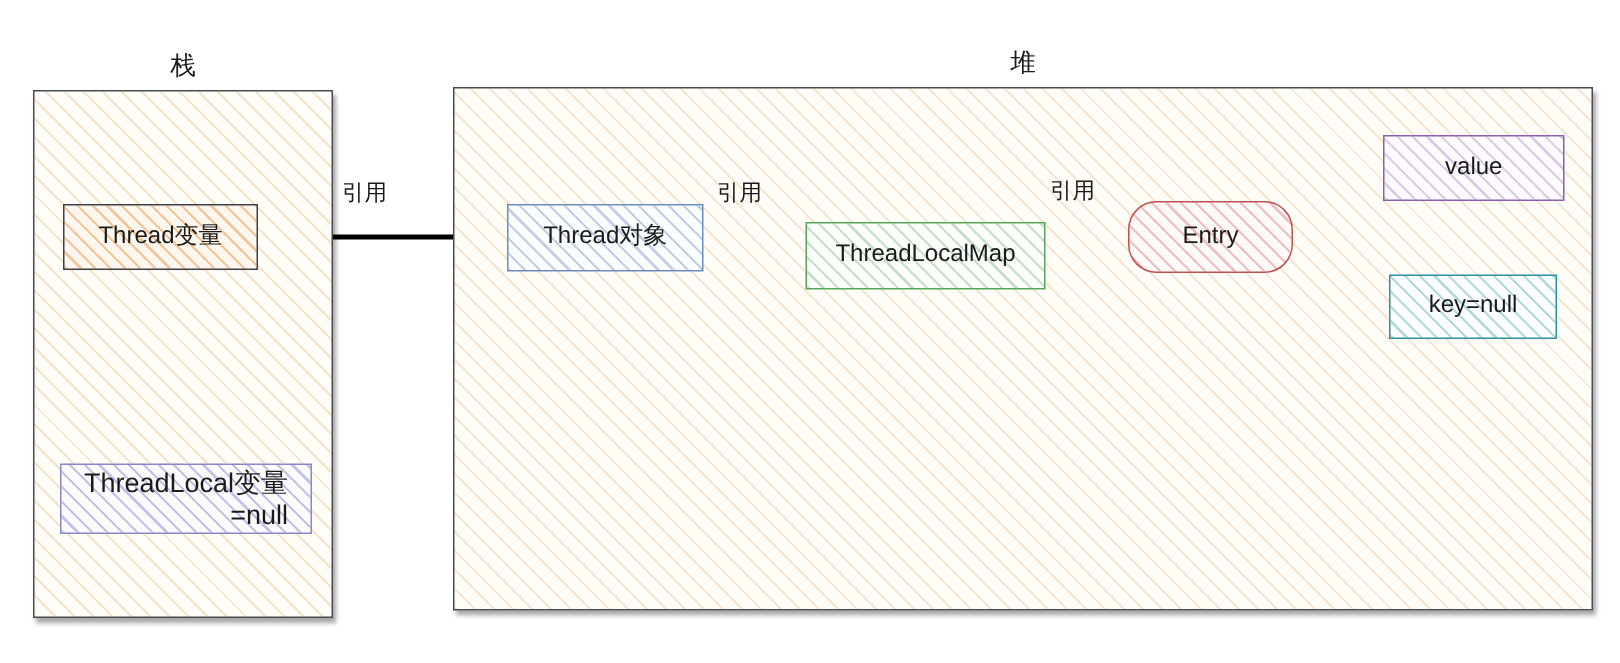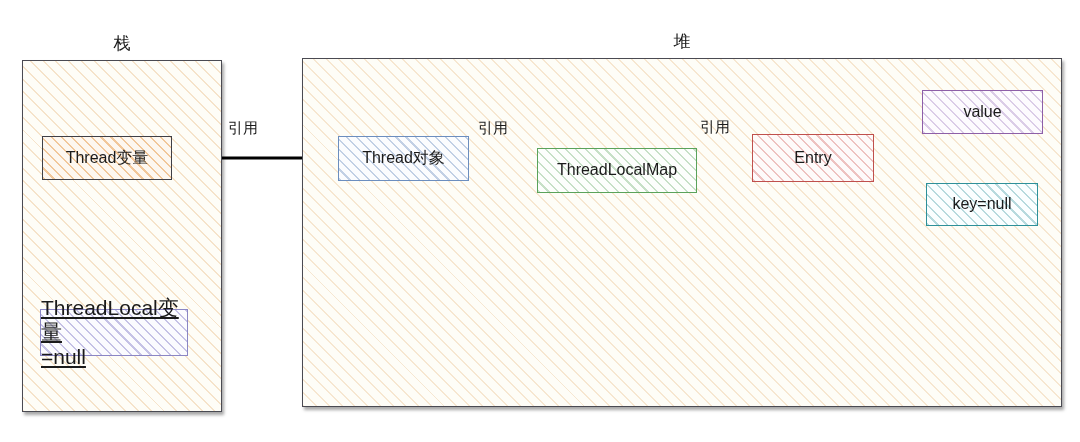--- a/index.html
+++ b/index.html
@@ -21,21 +21,21 @@
     width: 1080px;
     height: 442px;
   }
 
   .node {
     position: absolute;
     box-sizing: border-box;
     display: flex;
     align-items: center;
     justify-content: center;
-    text-align: left;
+    text-align: right;
     color: #1a1a1a;
     line-height: 1.15;
     white-space: pre-line;
   }
 
   
   .region {
     border: 1.6px solid #4a4a52;
     background-color: #fefdf7;
     box-shadow: 2px 3px 3px rgba(0,0,0,0.35);
@@ -85,32 +85,31 @@
     background-image: repeating-linear-gradient(
       45deg,
       rgba(232,160,84,0.55) 0px,
       rgba(232,160,84,0.55) 1.5px,
       rgba(255,255,255,0) 1.5px,
       rgba(255,255,255,0) 7px
     );
   }
 
   .box-threadlocal-var {
-    left: 40px; top: 309px; width: 148px; height: 47px;
+    left: 40px; top: 309px; width: 168px; height: 47px;
     border-color: #8b86c4;
     background-color: #fbfbfe;
     background-image: repeating-linear-gradient(
       45deg,
       rgba(124,116,196,0.42) 0px,
       rgba(124,116,196,0.42) 1.5px,
       rgba(255,255,255,0) 1.5px,
       rgba(255,255,255,0) 7px
     );
-    font-size: 21px;
-    text-decoration: underline;
+    font-size: 18px;
   }
 
   .box-thread-obj {
     left: 338px; top: 136px; width: 131px; height: 45px;
     border-color: #6c8ebf;
     background-color: #fbfcfe;
     background-image: repeating-linear-gradient(
       45deg,
       rgba(108,142,191,0.40) 0px,
       rgba(108,142,191,0.40) 1.5px,
@@ -127,30 +126,31 @@
       45deg,
       rgba(90,163,90,0.33) 0px,
       rgba(90,163,90,0.33) 1.5px,
       rgba(255,255,255,0) 1.5px,
       rgba(255,255,255,0) 7px
     );
     margin-top: 12px;
   }
 
   .box-entry {
-    left: 752px; top: 134px; width: 122px; height: 48px;
+    left: 752px; top: 134px; width: 110px; height: 48px;
     border-color: #c0504d;
     background-color: #fefafa;
     background-image: repeating-linear-gradient(
       45deg,
       rgba(214,110,106,0.40) 0px,
       rgba(214,110,106,0.40) 1.5px,
       rgba(255,255,255,0) 1.5px,
       rgba(255,255,255,0) 7px
     );
+    border-radius: 19px;
   }
 
   .box-value {
     left: 922px; top: 90px; width: 121px; height: 44px;
     border-color: #8e5fa8;
     background-color: #fdfbfe;
     background-image: repeating-linear-gradient(
       45deg,
       rgba(150,110,185,0.33) 0px,
       rgba(150,110,185,0.33) 1.5px,

